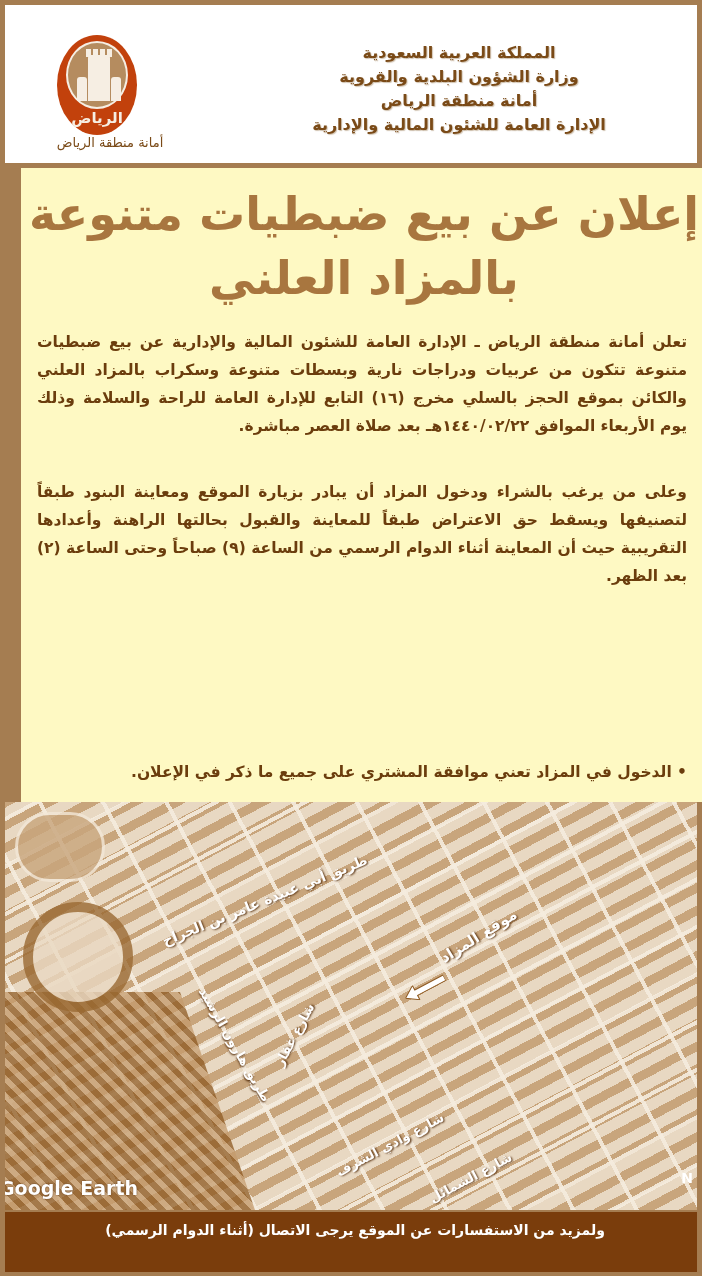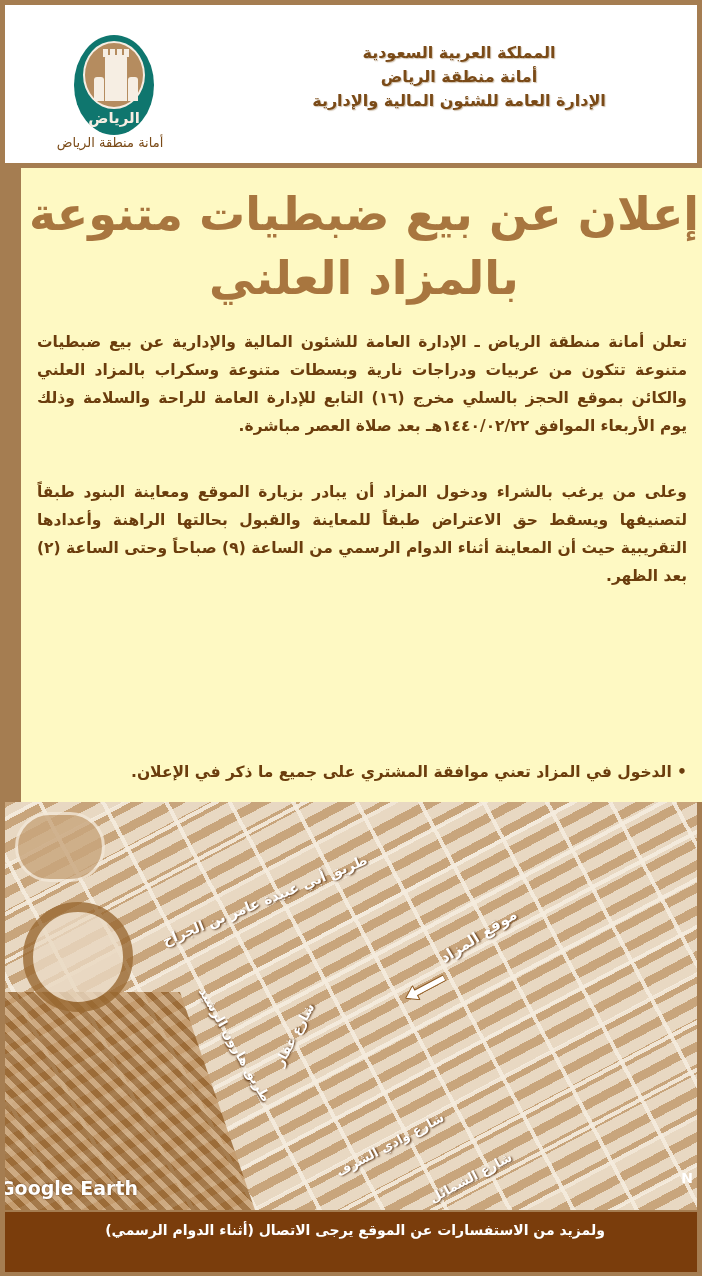--- a/index.html
+++ b/index.html
@@ -14,22 +14,22 @@
       background: #ffffff;
     }
     .header-lines {
       position: absolute; right: 28px; top: 36px; width: 420px; text-align: center;
       color: #7a4a17; font-weight: bold; font-size: 16px; line-height: 24px;
       text-shadow: 1px 1px 1px rgba(120,80,30,0.35);
     }
     .header-lines div { white-space: nowrap; text-align: center; }
     .logo-wrap { position: absolute; left: 40px; top: 30px; width: 130px; height: 120px; text-align: center; }
     .logo-circle {
-      position: absolute; left: 29px; top: 0; width: 80px; height: 100px; border-radius: 50%;
-      background: #0f766e;
+      position: absolute; left: 12px; top: 0; width: 80px; height: 100px; border-radius: 50%;
+      background: #c2410c;
     }
     .logo-inner {
       position: absolute; left: 9px; top: 6px; width: 62px; height: 68px; border-radius: 50%;
       border: 2px solid #f6eee3; background: #b58c5f;
     }
     .logo-tower {
       position: absolute; left: 20px; top: 12px; width: 22px; height: 46px;
       background: #f6eee3; border-radius: 3px 3px 0 0;
     }
     .logo-tower::before {
@@ -118,20 +118,21 @@
     }
   </style>
 </head>
 <body>
 
 <div class="frame">
 
   <div class="header-box">
     <div class="header-lines">
       <div>المملكة العربية السعودية</div>
+      <div>وزارة الشؤون البلدية والقروية</div>
       <div>أمانة منطقة الرياض</div>
       <div>الإدارة العامة للشئون المالية والإدارية</div>
     </div>
     <div class="logo-wrap">
       <div class="logo-circle">
         <div class="logo-inner">
           <div class="logo-wing-l"></div>
           <div class="logo-tower"></div>
           <div class="logo-wing-r"></div>
         </div>

